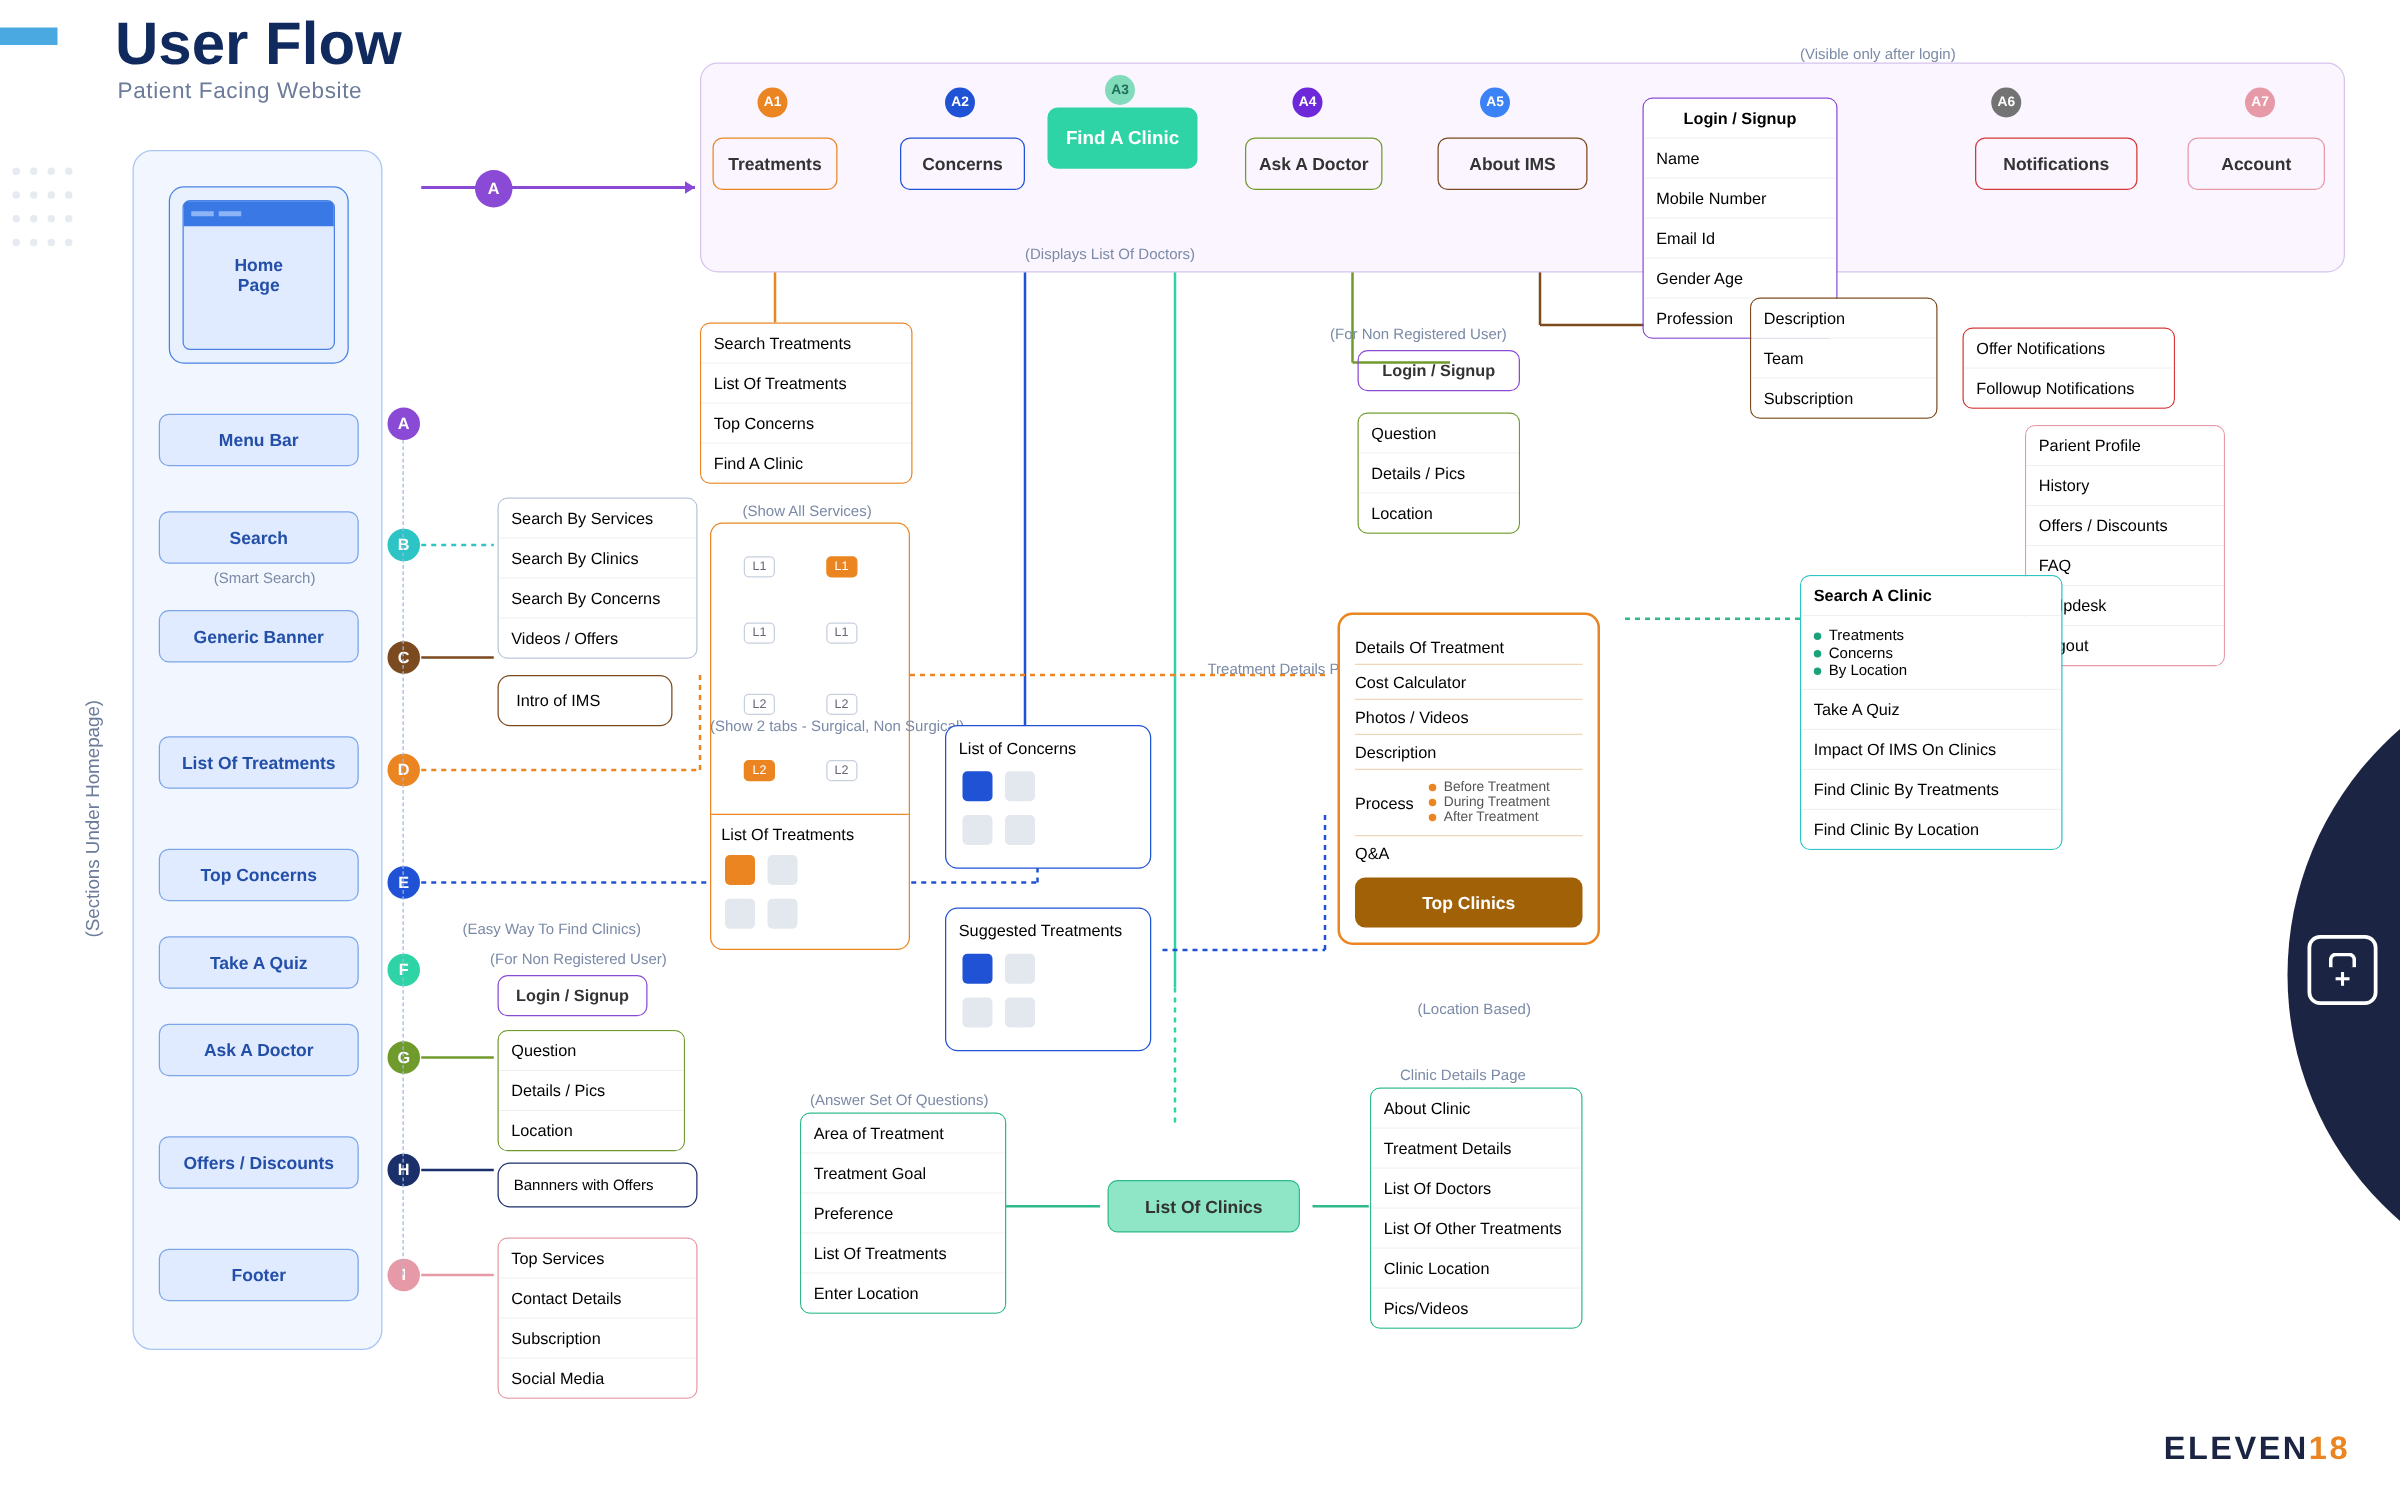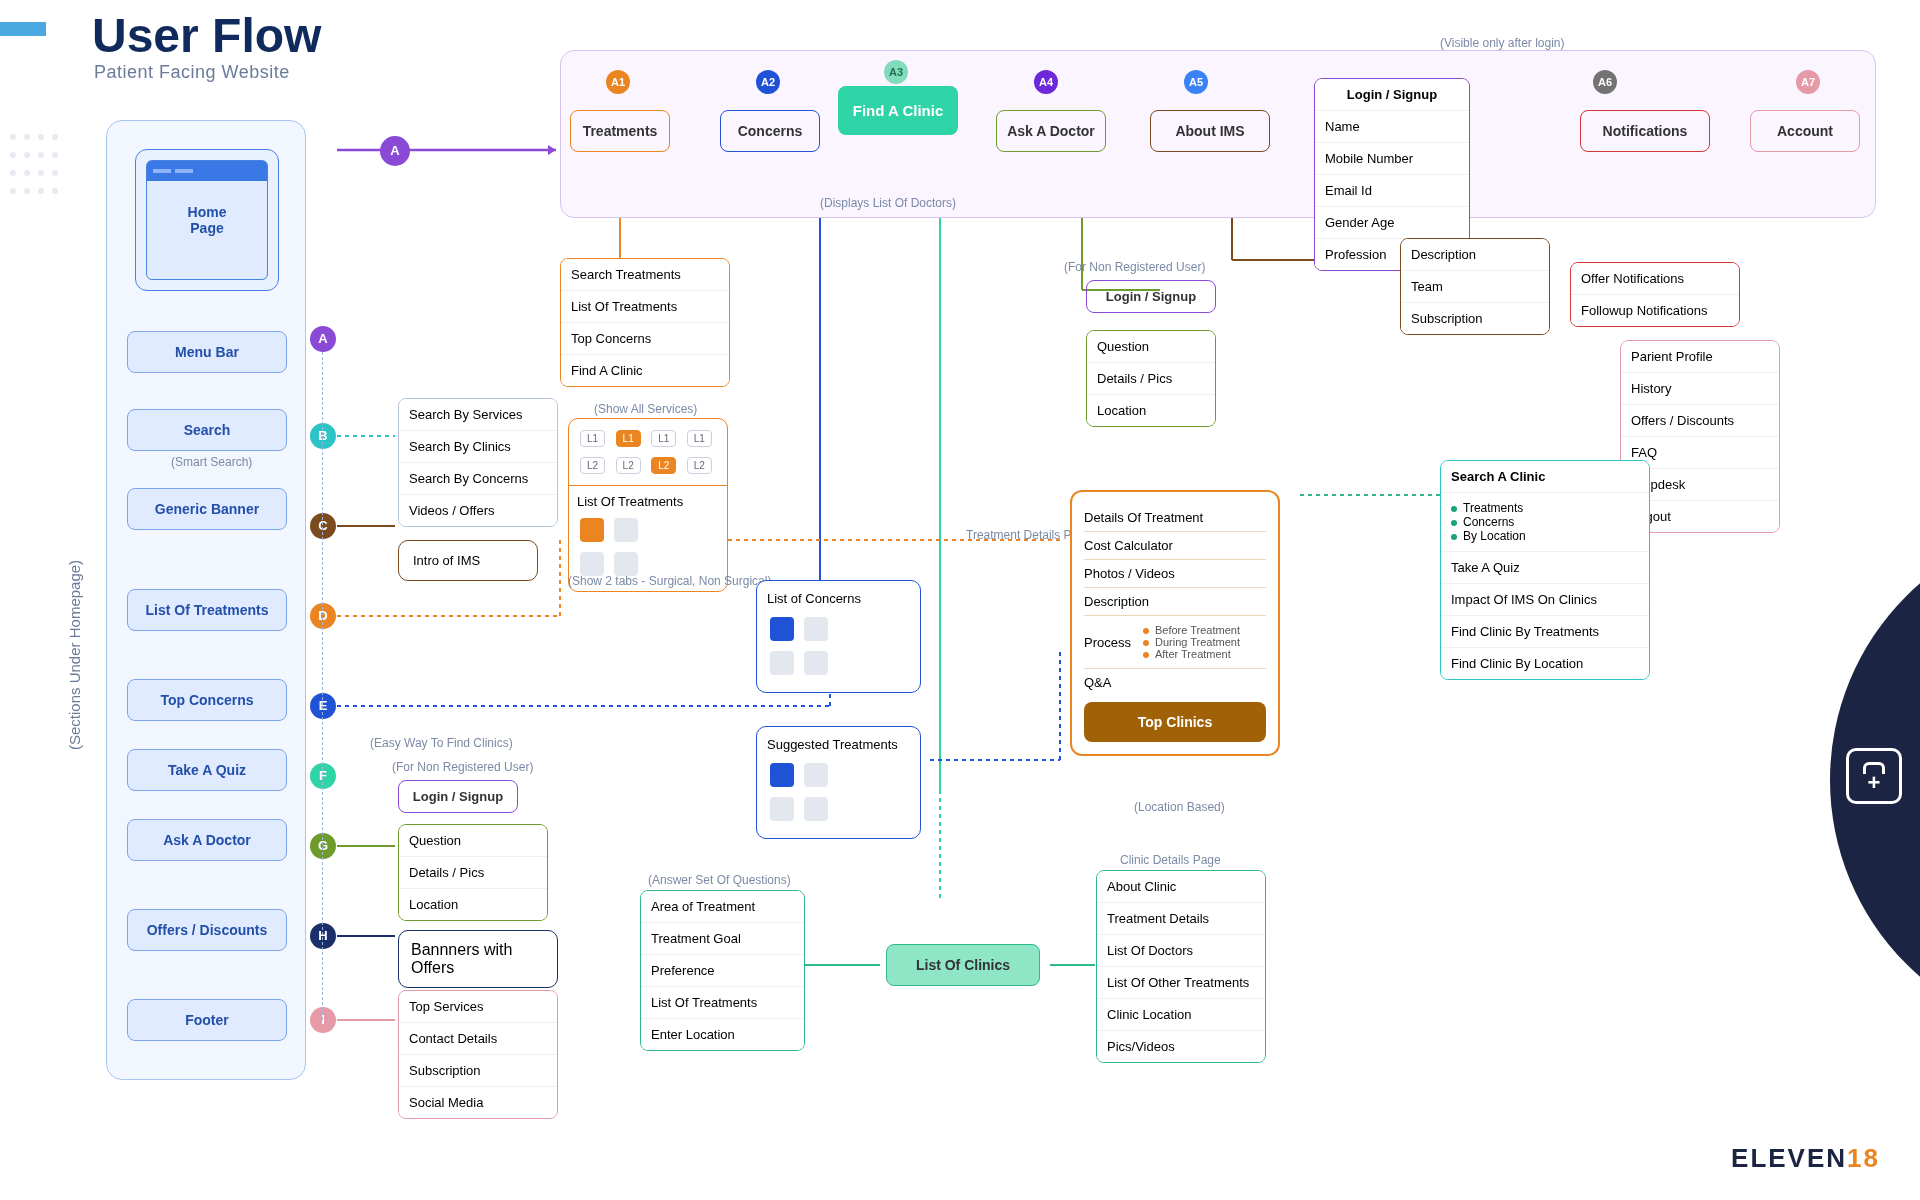--- a/index.html
+++ b/index.html
@@ -45,21 +45,21 @@
 .list.teal    { border: 1px solid #2cc4c4; }
 .list.grey    { border: 1px solid #b6c4da; }
 .list.green   { border: 1px solid #2fba8a; }
 .card { border-radius: 10px; background: #fff; }
 .card.orange { border: 1px solid #ea8521; }
 .card.blue   { border: 1px solid #2052d6; }
 .card.orange-big { border: 2px solid #ea8521; border-radius: 12px; }
 .tile { width: 24px; height: 24px; border-radius: 4px; background: #e3e7ee; display: inline-block; margin: 3px; }
 .tile.sel-or { background: #ea8521; }
 .tile.sel-bl { background: #2052d6; }
-.lchip { font-size: 10px; border: 1px solid #c8d0de; border-radius: 4px; padding: 2px 6px; margin: 3px; display: inline-block; background: #fff; color: #667; }
+.lchip { font-size: 10px; border: 1px solid #c8d0de; border-radius: 4px; padding: 2px 6px; margin: 18px; display: inline-block; background: #fff; color: #667; }
 .lchip.sel { background: #ea8521; color: #fff; border-color: #ea8521; }
 .dot { width: 6px; height: 6px; border-radius: 50%; display: inline-block; margin-right: 6px; vertical-align: middle; }
 .logo { font-family: Arial, sans-serif; font-weight: 700; letter-spacing: 2px; font-size: 26px; color: #1b2442; }
 .logo .accent { color: #ea8521; }
 .side-circle { width: 260px; height: 520px; border-radius: 260px 0 0 260px; background: #1b2442; }
 .side-icon { width: 56px; height: 56px; border-radius: 10px; border: 3px solid #fff; color: #fff; display: flex; flex-direction: column; align-items: center; justify-content: center; }
 line.dash { stroke-dasharray: 4 4; }
 </style>
 </head>
 <body>
@@ -329,21 +329,21 @@
 <div class="abs small-note" style="left:370px; top:736px;">(Easy Way To Find Clinics)</div>
 
 <div class="abs small-note" style="left:392px; top:760px;">(For Non Registered User)</div>
 <div class="abs chip b-purple" style="left:398px; top:780px; width:120px; font-size:13px; padding:8px 0">Login / Signup</div>
 <div class="abs list olive" style="left:398px; top:824px; width:150px;">
   <div class="row">Question</div>
   <div class="row">Details / Pics</div>
   <div class="row">Location</div>
 </div>
 
-<div class="abs card" style="left:398px; top:930px; width:160px; border:1px solid #1b2f6b; padding:10px 12px; font-size:16px;">Bannners with Offers</div>
+<div class="abs card" style="left:398px; top:930px; width:160px; border:1px solid #1b2f6b; padding:10px 12px; font-size:12px;">Bannners with Offers</div>
 
 <div class="abs list pink" style="left:398px; top:990px; width:160px;">
   <div class="row">Top Services</div>
   <div class="row">Contact Details</div>
   <div class="row">Subscription</div>
   <div class="row">Social Media</div>
 </div>
 
 <div class="abs small-note" style="left:648px; top:873px;">(Answer Set Of Questions)</div>
 <div class="abs list green" style="left:640px; top:890px; width:165px;">

